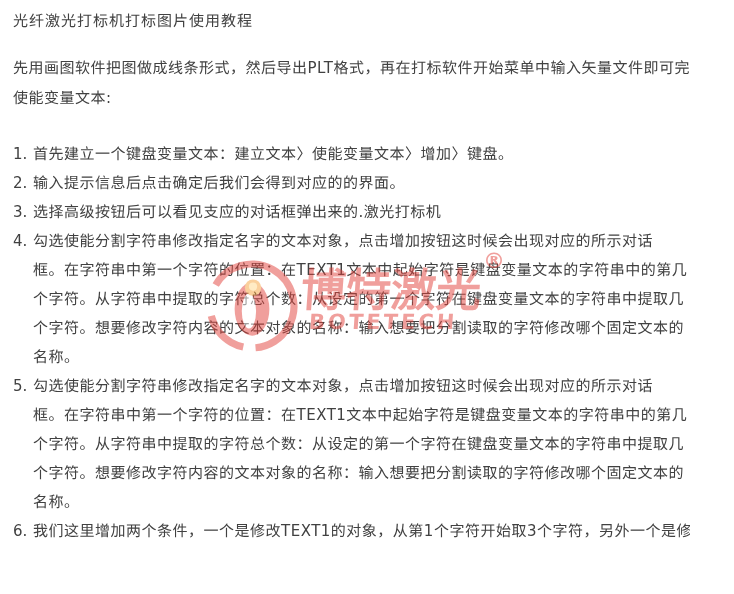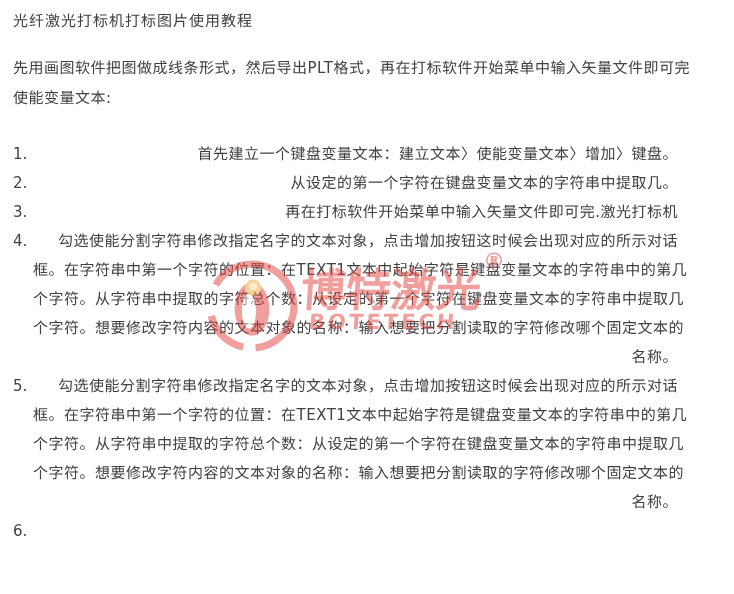--- a/index.html
+++ b/index.html
@@ -52,21 +52,20 @@
     width: 20px;
     line-height: 29px;
     letter-spacing: 0;
   }
   .step .lines {
     flex: 1 1 auto;
     min-width: 0;
   }
   .step .line {
     line-height: 29px;
-    text-align: right;
   }
   
   .watermark {
     position: absolute;
     left: 206px;
     top: 250px;
     width: 310px;
     height: 104px;
     z-index: 2;
     pointer-events: none;
@@ -131,28 +130,28 @@
       <li class="step">
         <span class="num">1.</span>
         <div class="lines">
           <span class="line">首先建立一个键盘变量文本：建立文本〉使能变量文本〉增加〉键盘。</span>
         </div>
       </li>
 
       <li class="step">
         <span class="num">2.</span>
         <div class="lines">
-          <span class="line">从设定的第一个字符在键盘变量文本的字符串中提取几。</span>
+          <span class="line">输入提示信息后点击确定后我们会得到对应的的界面。</span>
         </div>
       </li>
 
       <li class="step">
         <span class="num">3.</span>
         <div class="lines">
-          <span class="line">再在打标软件开始菜单中输入矢量文件即可完.激光打标机</span>
+          <span class="line">选择高级按钮后可以看见支应的对话框弹出来的.激光打标机</span>
         </div>
       </li>
 
       <li class="step">
         <span class="num">4.</span>
         <div class="lines">
           <span class="line">勾选使能分割字符串修改指定名字的文本对象，点击增加按钮这时候会出现对应的所示对话</span>
           <span class="line">框。在字符串中第一个字符的位置：在TEXT1文本中起始字符是键盘变量文本的字符串中的第几</span>
           <span class="line">个字符。从字符串中提取的字符总个数：从设定的第一个字符在键盘变量文本的字符串中提取几</span>
           <span class="line">个字符。想要修改字符内容的文本对象的名称：输入想要把分割读取的字符修改哪个固定文本的</span>
@@ -167,20 +166,21 @@
           <span class="line">框。在字符串中第一个字符的位置：在TEXT1文本中起始字符是键盘变量文本的字符串中的第几</span>
           <span class="line">个字符。从字符串中提取的字符总个数：从设定的第一个字符在键盘变量文本的字符串中提取几</span>
           <span class="line">个字符。想要修改字符内容的文本对象的名称：输入想要把分割读取的字符修改哪个固定文本的</span>
           <span class="line">名称。</span>
         </div>
       </li>
 
       <li class="step">
         <span class="num">6.</span>
         <div class="lines">
+          <span class="line">我们这里增加两个条件，一个是修改TEXT1的对象，从第1个字符开始取3个字符，另外一个是修</span>
         </div>
       </li>
 
     </ol>
   </div>
 
   <div class="watermark" aria-hidden="true">
     <svg class="wm-logo" width="92" height="92" viewBox="0 0 90 90">
 
       <circle cx="45" cy="45" r="41" fill="none" stroke="#e2423b" stroke-width="7" stroke-dasharray="168 12 46 31.6" transform="rotate(-150 45 45)"></circle>

